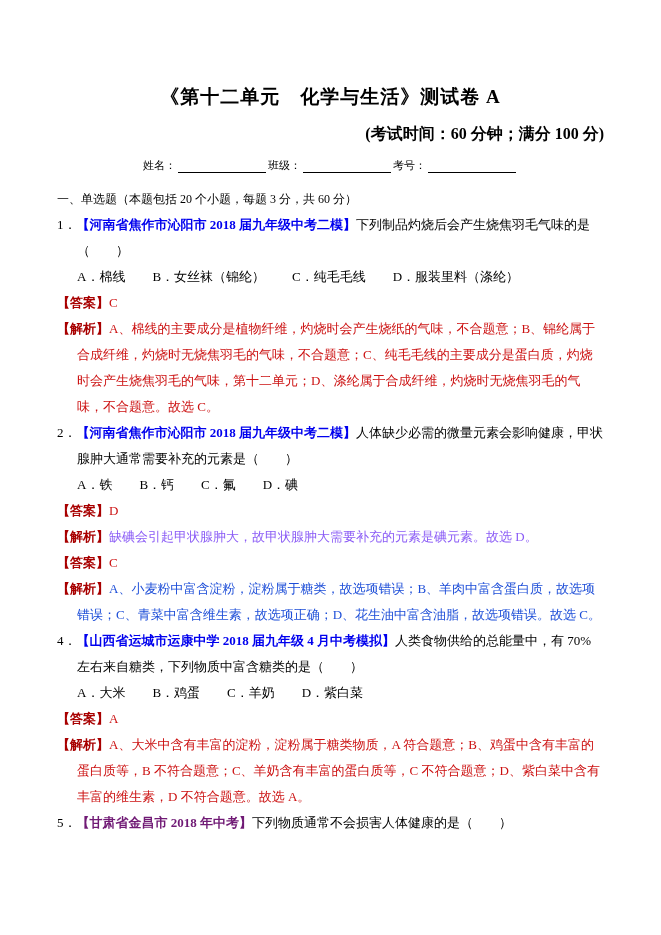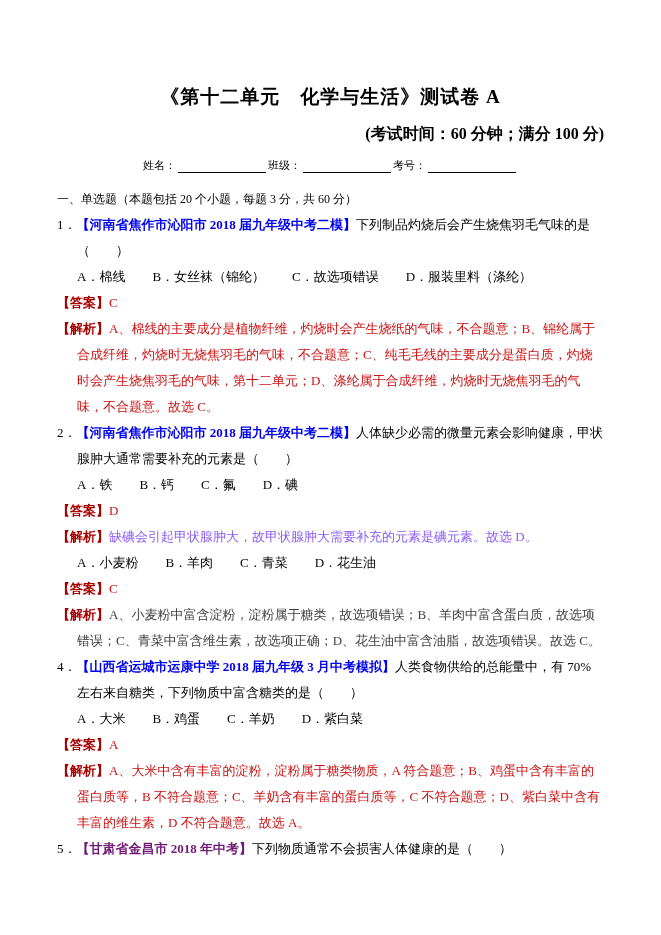--- a/index.html
+++ b/index.html
@@ -77,40 +77,39 @@
   <h1 class="title">《第十二单元　化学与生活》测试卷 A</h1>
 
   <p class="subtitle">(考试时间：60 分钟；满分 100 分)</p>
 
   <p class="fields"><span>姓名：</span><span class="blank"></span><span>班级：</span><span class="blank"></span><span>考号：</span><span class="blank"></span></p>
 
   <p class="section-heading">一、单选题（本题包括 20 个小题，每题 3 分，共 60 分）</p>
 
   <div class="question">
     <p class="line hang"><span>1．</span><span class="src" style="color: rgb(0, 0, 238);">【河南省焦作市沁阳市 2018 届九年级中考二模】</span><span>下列制品灼烧后会产生烧焦羽毛气味的是（　　）</span></p>
-    <p class="line opts"><span class="opt">A．棉线</span><span class="opt">B．女丝袜（锦纶）</span><span class="opt">C．故选项错误</span><span class="opt">D．服装里料（涤纶）</span></p>
+    <p class="line opts"><span class="opt">A．棉线</span><span class="opt">B．女丝袜（锦纶）</span><span class="opt">C．纯毛毛线</span><span class="opt">D．服装里料（涤纶）</span></p>
     <p class="line"><span class="ans-label" style="color: rgb(168, 0, 0);">【答案】</span><span class="ans-text" style="color: rgb(204, 17, 17);">C</span></p>
     <p class="line hang"><span class="ans-label" style="color: rgb(168, 0, 0);">【解析】</span><span class="ans-text" style="color: rgb(204, 17, 17);">A、棉线的主要成分是植物纤维，灼烧时会产生烧纸的气味，不合题意；B、锦纶属于合成纤维，灼烧时无烧焦羽毛的气味，不合题意；C、纯毛毛线的主要成分是蛋白质，灼烧时会产生烧焦羽毛的气味，第十二单元；D、涤纶属于合成纤维，灼烧时无烧焦羽毛的气味，不合题意。故选 C。</span></p>
   </div>
 
   <div class="question">
     <p class="line hang"><span>2．</span><span class="src" style="color: rgb(0, 0, 238);">【河南省焦作市沁阳市 2018 届九年级中考二模】</span><span>人体缺少必需的微量元素会影响健康，甲状腺肿大通常需要补充的元素是（　　）</span></p>
     <p class="line opts"><span class="opt">A．铁</span><span class="opt">B．钙</span><span class="opt">C．氟</span><span class="opt">D．碘</span></p>
     <p class="line"><span class="ans-label" style="color: rgb(168, 0, 0);">【答案】</span><span class="ans-text" style="color: rgb(204, 17, 17);">D</span></p>
     <p class="line hang"><span class="ans-label" style="color: rgb(168, 0, 0);">【解析】</span><span class="ans-text" style="color: #8b5cf6;">缺碘会引起甲状腺肿大，故甲状腺肿大需要补充的元素是碘元素。故选 D。</span></p>
   </div>
 
   <div class="question">
-    <p class="line opts"><span class="opt">A．小麦粉</span><span class="opt">B．羊肉</span><span class="opt">C．青菜</span><span class="opt">D．花生油</span></p>
     <p class="line"><span class="ans-label" style="color: rgb(168, 0, 0);">【答案】</span><span class="ans-text" style="color: rgb(204, 17, 17);">C</span></p>
-    <p class="line hang"><span class="ans-label" style="color: rgb(168, 0, 0);">【解析】</span><span class="ans-text" style="color: #404040;">A、小麦粉中富含淀粉，淀粉属于糖类，故选项错误；B、羊肉中富含蛋白质，故选项错误；C、青菜中富含维生素，故选项正确；D、花生油中富含油脂，故选项错误。故选 C。</span></p>
+    <p class="line hang"><span class="ans-label" style="color: rgb(168, 0, 0);">【解析】</span><span class="ans-text" style="color: #1d4ed8;">A、小麦粉中富含淀粉，淀粉属于糖类，故选项错误；B、羊肉中富含蛋白质，故选项错误；C、青菜中富含维生素，故选项正确；D、花生油中富含油脂，故选项错误。故选 C。</span></p>
   </div>
 
   <div class="question">
-    <p class="line hang"><span>4．</span><span class="src" style="color: rgb(0, 0, 238);">【山西省运城市运康中学 2018 届九年级 3 月中考模拟】</span><span>人类食物供给的总能量中，有 70%左右来自糖类，下列物质中富含糖类的是（　　）</span></p>
+    <p class="line hang"><span>4．</span><span class="src" style="color: rgb(0, 0, 238);">【山西省运城市运康中学 2018 届九年级 4 月中考模拟】</span><span>人类食物供给的总能量中，有 70%左右来自糖类，下列物质中富含糖类的是（　　）</span></p>
     <p class="line opts"><span class="opt">A．大米</span><span class="opt">B．鸡蛋</span><span class="opt">C．羊奶</span><span class="opt">D．紫白菜</span></p>
     <p class="line"><span class="ans-label" style="color: rgb(168, 0, 0);">【答案】</span><span class="ans-text" style="color: rgb(204, 17, 17);">A</span></p>
     <p class="line hang"><span class="ans-label" style="color: rgb(168, 0, 0);">【解析】</span><span class="ans-text" style="color: rgb(204, 17, 17);">A、大米中含有丰富的淀粉，淀粉属于糖类物质，A 符合题意；B、鸡蛋中含有丰富的蛋白质等，B 不符合题意；C、羊奶含有丰富的蛋白质等，C 不符合题意；D、紫白菜中含有丰富的维生素，D 不符合题意。故选 A。</span></p>
   </div>
 
   <div class="question">
     <p class="line hang"><span>5．</span><span class="src" style="color: #701a75;">【甘肃省金昌市 2018 年中考】</span><span>下列物质通常不会损害人体健康的是（　　）</span></p>
   </div>
 
 </div>

